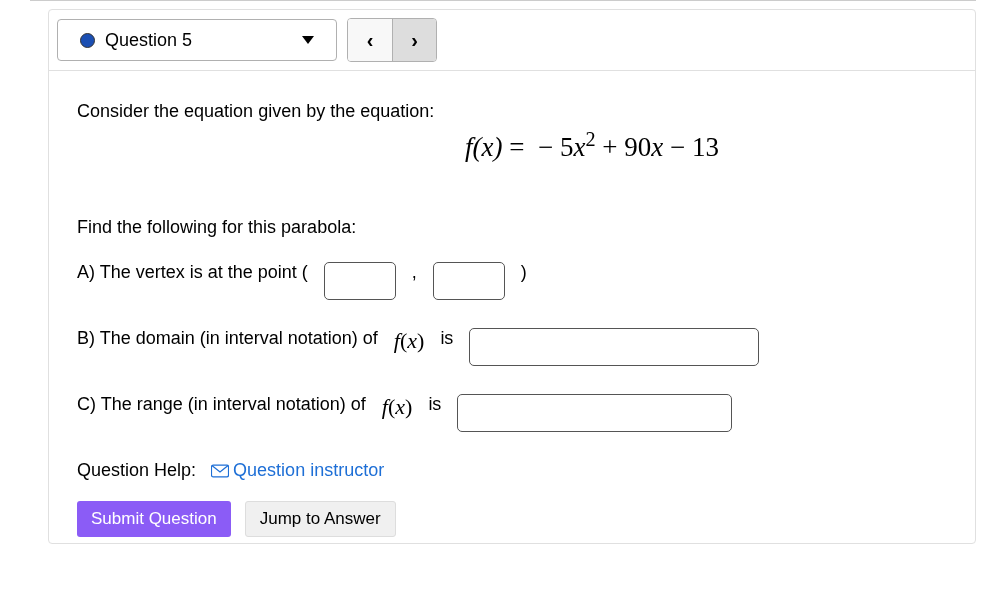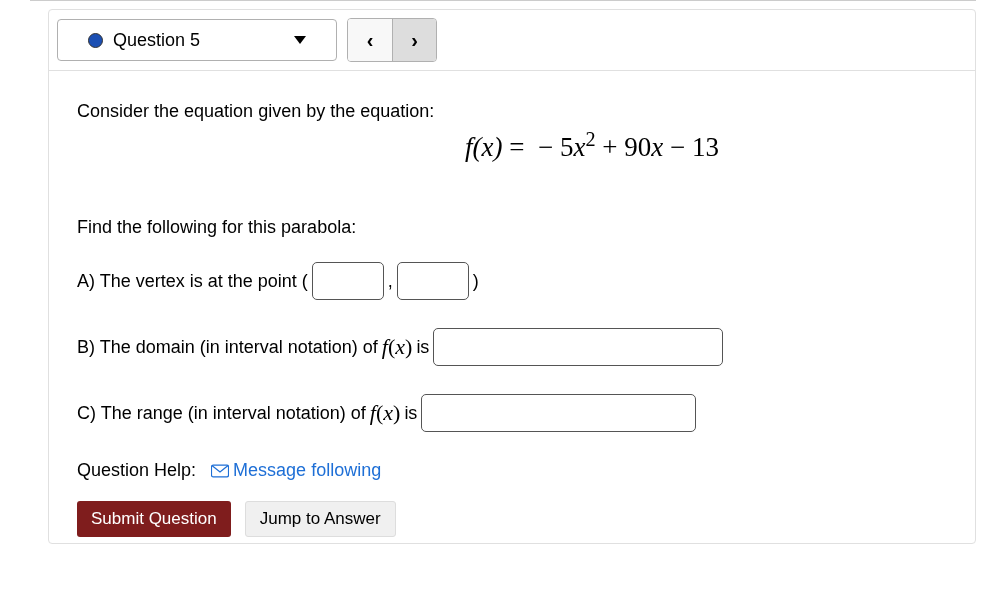--- a/index.html
+++ b/index.html
@@ -19,21 +19,21 @@
       border-radius: 4px;
     }
     .qhead {
       display: flex; align-items: center; gap: 10px;
       padding: 8px;
       border-bottom: 1px solid #e0e0e0;
     }
     .qselect {
       display: flex; align-items: center; gap: 10px;
       border: 1px solid #b0b0b0; border-radius: 4px;
-      padding: 6px 30px; height: 42px; width: 280px;
+      padding: 6px 22px; height: 42px; width: 280px;
       background: #fff;
       justify-content: space-between;
     }
     .qleft { display:flex; align-items:center; gap:10px; }
     .dot { width: 15px; height: 15px; border:1px solid #333; border-radius: 50%; background: #1b4fb3; }
     .caret-down {
       width: 0; height: 0;
       border-left: 6px solid transparent; border-right: 6px solid transparent;
       border-top: 8px solid #000;
     }
@@ -43,35 +43,35 @@
       font-size: 20px; font-weight:bold;
       background:#f8f8f8; cursor:pointer; user-select:none;
     }
     .navbtn.next { background:#ddd; border-left:1px solid #b0b0b0; }
     .qbody { padding: 30px 28px 6px 28px; }
     .prompt { margin-bottom: 6px; }
     .eq { text-align:center; font-family: 'Cambria Math','Times New Roman', serif; font-size: 27px; padding: 0 0 4px 160px;}
     .eq .fx { font-style: italic; }
     .eq sup { font-size: 0.75em; vertical-align: super; }
     .find { margin-top: 50px; margin-bottom: 24px; }
-    .row { display:flex; align-items:center; gap:4px; margin-bottom: 28px; flex-wrap:nowrap;}
+    .row { display:flex; align-items:flex-start; gap:16px; margin-bottom: 28px; flex-wrap:nowrap;}
     .mathin {
       border:1px solid #555; border-radius:5px; height:38px;
       padding: 4px 8px; font-size:16px; background:#fff;
     }
     .w70 { width:72px;} .w72{width:72px;} .w300{width:290px;} .w275{width:275px;}
     .fserif { font-family: 'Cambria Math','Times New Roman', serif; font-size:22px; font-style: italic; }
     .fserif .paren { font-style: normal; }
     .help { margin-top: 18px; }
     .link { color:#1e6fd6; text-decoration:none; }
     .mail-icon { display:inline-block; vertical-align:-2px; margin-right:4px;}
     .mail-icon svg { width:18px; height:14px; }
     .buttons { display:flex; gap:14px; margin-top: 18px; }
     .btn { border:none; border-radius:3px; padding: 7px 14px; font-size:17px; cursor:pointer; font-family:inherit;}
-    .btn.primary { background:#7f1d1d; color:#fff; }
+    .btn.primary { background:#8b5cf6; color:#fff; }
     .btn.secondary { background:#f0f0f0; color:#000000; border:1px solid #ddd;}
   </style>
 </head>
 <body>
 
 <div class="hr-top"></div>
 <div class="card">
   <div class="qhead">
     <div class="qselect">
       <span class="qleft">
@@ -121,21 +121,21 @@
     </div>
 
     <div class="help">
       <span>Question Help:</span>&nbsp;&nbsp;
       <a href="#" class="link">
         <span class="mail-icon">
           <svg viewBox="0 0 20 14">
               <rect x="0.5" y="0.5" width="19" height="13" rx="2" fill="none" stroke="#1e6fd6" stroke-width="1.4"></rect>
               <path d="M1 1 L10 8 L19 1" fill="none" stroke="#1e6fd6" stroke-width="1.4"></path>
             </svg>
-        </span><span>Message following</span>
+        </span><span>Question instructor</span>
       </a>
     </div>
 
     <div class="buttons">
       <button class="btn primary">Submit Question</button>
       <button class="btn secondary">Jump to Answer</button>
     </div>
   </div>
 </div>
 

